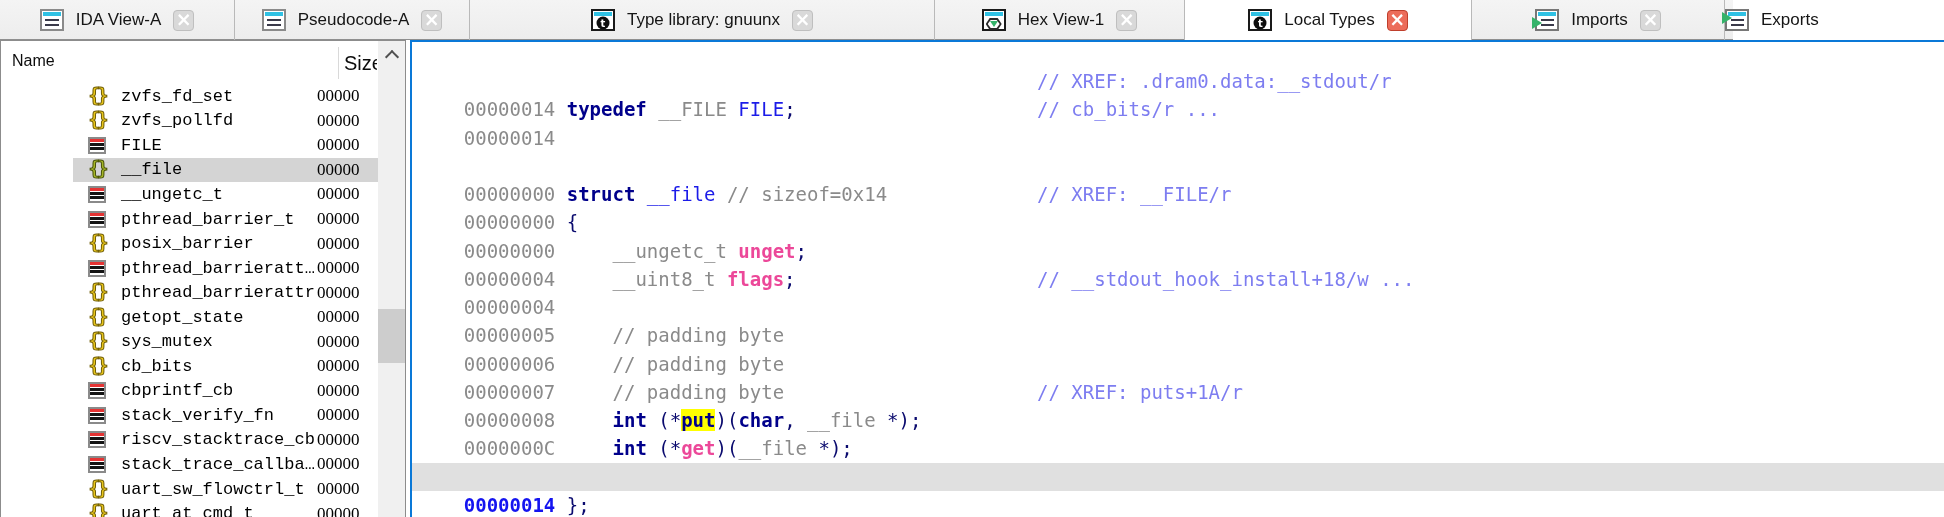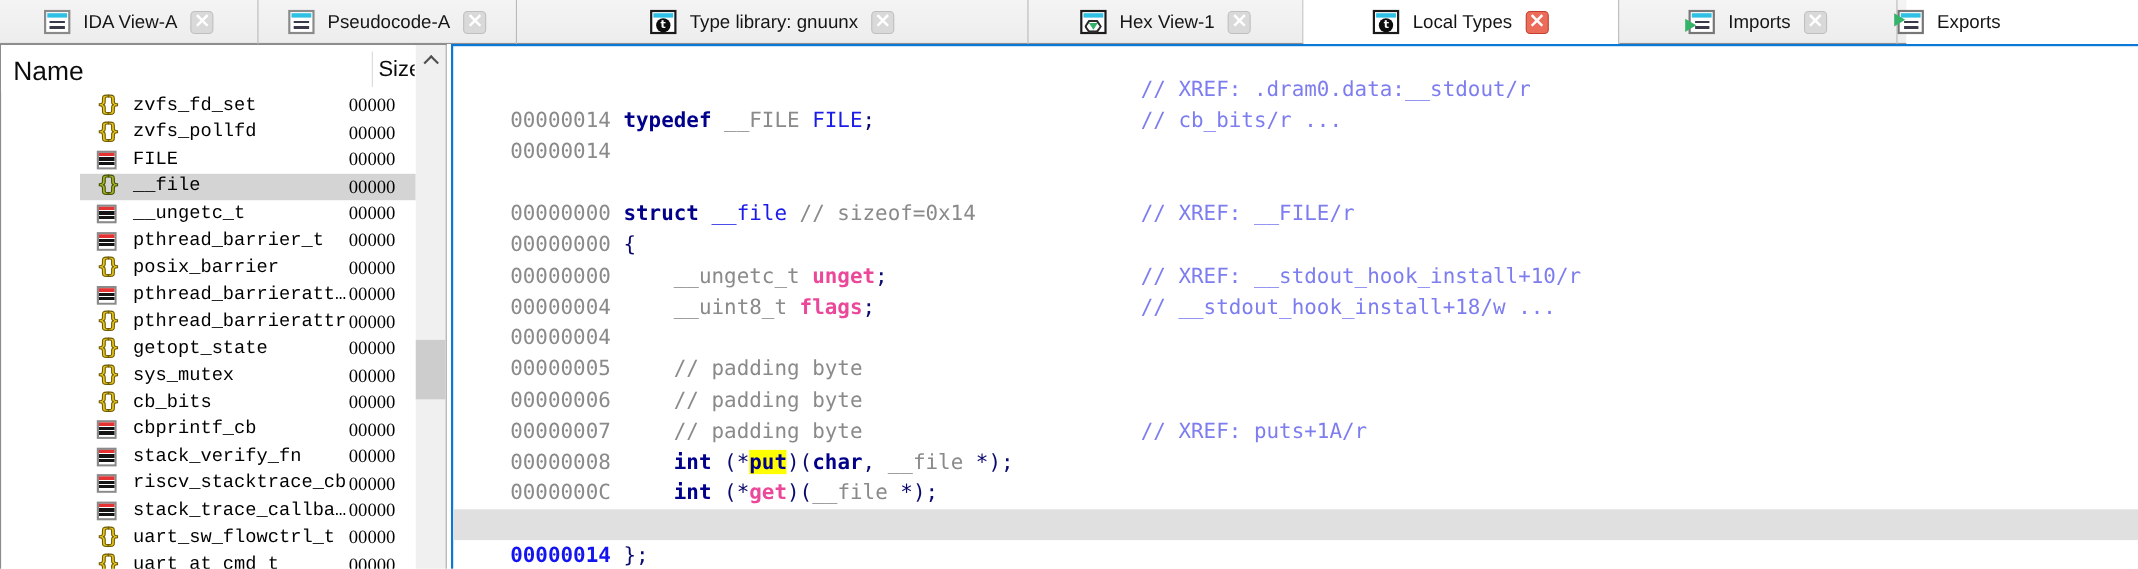--- a/index.html
+++ b/index.html
@@ -59,21 +59,21 @@
         background:repeating-linear-gradient(#3a3a4a 0 2px, transparent 2px 5px); }
   .ic-imports-icon .deco { display:block; position:absolute; left:-5px; top:6px; width:0; height:0;
         border:6px solid transparent; border-right:0; border-left:10px solid #35b36a; }
   .ic-exports-icon .deco { display:block; position:absolute; left:-5px; top:1px; width:0; height:0;
         border:6px solid transparent; border-right:0; border-left:10px solid #35b36a; }
 
   
   #sidebar { position:absolute; left:0; top:40px; width:406px; height:477px;
              background:#ffffff; border:1px solid #8c8c8c; border-bottom:none; }
   #sidebar-header { position:absolute; left:0; top:0; width:377px; height:43px; background:#fff; }
-  #col-name { position:absolute; left:11px; top:11px; font-size:24px; color:#0c0c0c; }
+  #col-name { position:absolute; left:11px; top:11px; font-size:16px; color:#0c0c0c; }
   #col-size { position:absolute; left:343px; top:11px; width:33px; overflow:hidden;
               font-size:20px; color:#0c0c0c; white-space:nowrap; }
   #col-sep  { position:absolute; left:337px; top:6px; width:1px; height:32px; background:#d9d9d9; }
   #rows { position:absolute; left:0; top:43px; width:377px; bottom:0; overflow:hidden; }
   .row { height:24.55px; display:flex; align-items:center; padding-left:85px; position:relative;
          font-family:"Liberation Mono", monospace; font-size:17px; color:#000; white-space:nowrap; }
   .row.selected { background:linear-gradient(to right, transparent 72px, #d4d4d4 72px); }
   .row-icon { width:22px; margin-right:13px; flex:0 0 auto; text-align:center; }
   .row-icon.struct-icon::before, .row-icon.struct-green-icon::before {
         content:"{}"; font:bold 19px/1 "DejaVu Sans Mono", monospace; letter-spacing:-3px;
@@ -283,21 +283,20 @@
       <div class="code-line">
     <span class="addr">00000000</span><span class="gap"> </span><span class="toks"><span class="tk-pn">{</span></span>
     <span class="xref">// XREF: __FILE/r</span>
   </div>
       <div class="code-line">
     <span class="addr">00000000</span><span class="gap"> </span><span class="toks"><span class="tk-pn">    </span><span class="tk-ty">__ungetc_t</span><span class="tk-pn"> </span><span class="tk-nm">unget</span><span class="tk-pn">;</span></span>
     
   </div>
       <div class="code-line">
     <span class="addr">00000004</span><span class="gap"> </span><span class="toks"><span class="tk-pn">    </span><span class="tk-ty">__uint8_t</span><span class="tk-pn"> </span><span class="tk-nm">flags</span><span class="tk-pn">;</span></span>
-    <span class="xref">// XREF: __stdout_hook_install+10/r</span>
   </div>
       <div class="code-line">
     <span class="addr">00000004</span><span class="gap"> </span><span class="toks"></span>
     <span class="xref">// __stdout_hook_install+18/w ...</span>
   </div>
       <div class="code-line">
     <span class="addr">00000005</span><span class="gap"> </span><span class="toks"><span class="tk-pn">    </span><span class="tk-cm">// padding byte</span></span>
     
   </div>
       <div class="code-line">

